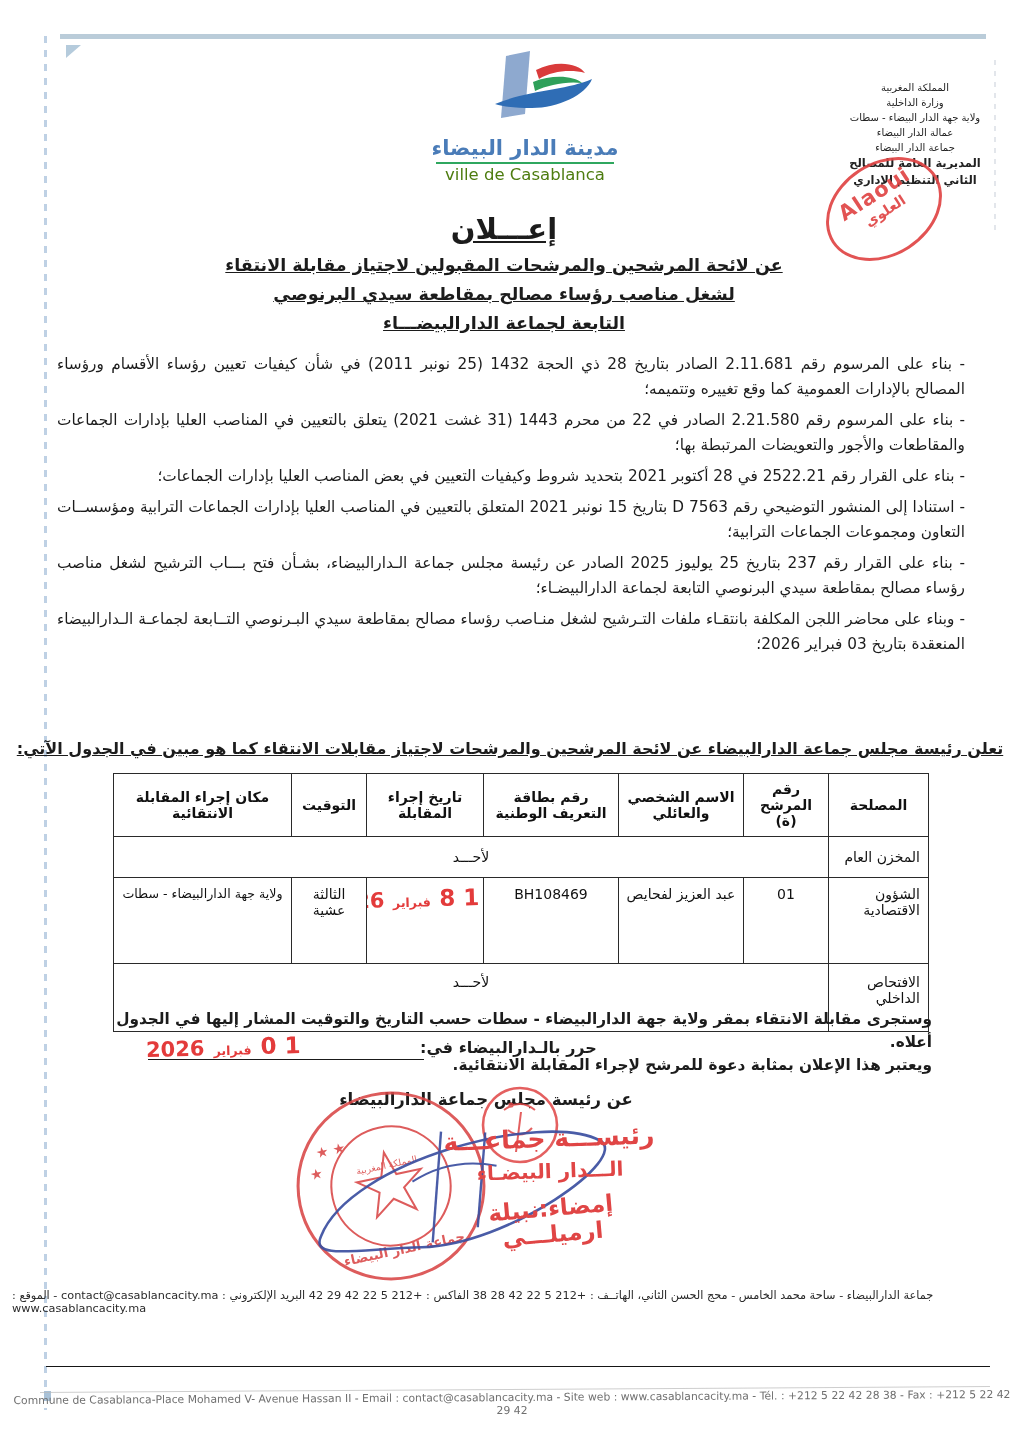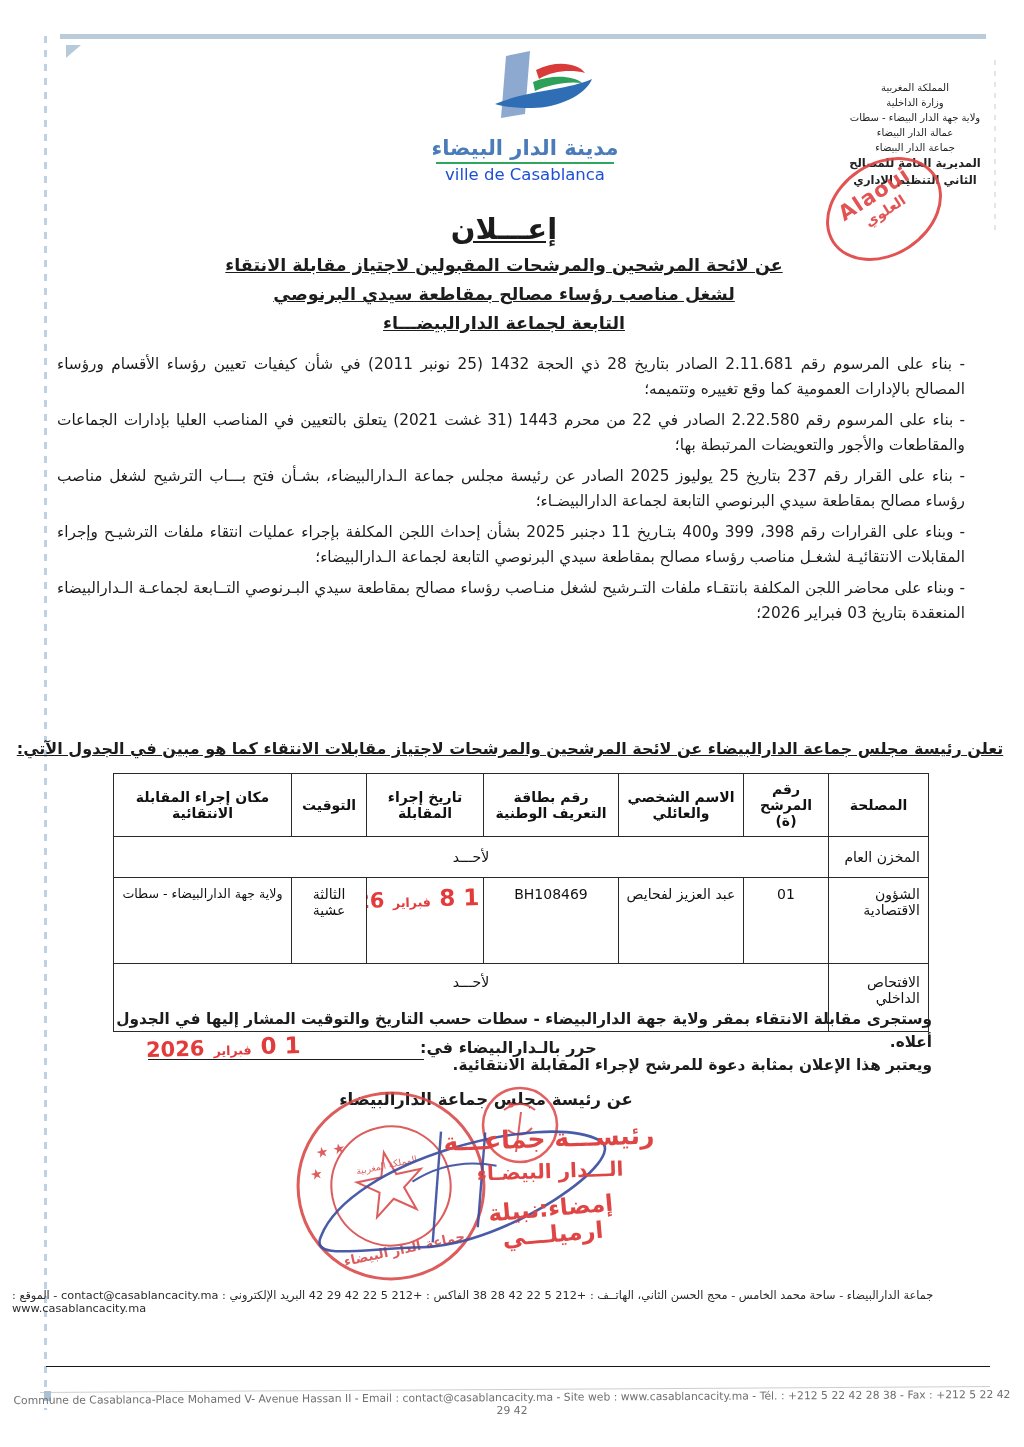--- a/index.html
+++ b/index.html
@@ -19,21 +19,21 @@
     border-left:15px solid #b5cbdc;border-bottom:13px solid transparent;}
   .bottom-dot{left:44px;top:1391px;width:7px;height:10px;background:#a9c2d8;}
 
   
   .gov{left:830px;top:80px;width:170px;text-align:center;direction:rtl;
     font-size:10px;line-height:15px;color:#222;}
   .gov .big{font-size:11.5px;font-weight:700;line-height:17px;}
   .logo{left:420px;top:50px;width:210px;text-align:center;}
   .logo-ar{font-size:21px;font-weight:700;color:#4a7cb8;margin-top:2px;letter-spacing:1px;}
   .logo-rule{height:2px;background:#2fa75f;width:178px;margin:2px auto 1px auto;}
-  .logo-fr{font-size:16.5px;color:#1d4ed8;}
+  .logo-fr{font-size:16.5px;color:#4d7c0f;}
 
   .alaoui{left:822px;top:162px;width:118px;height:88px;border:3px solid #e04545;
     border-radius:50%;transform:rotate(-33deg);color:#e04545;text-align:center;opacity:.92;}
   .alaoui-lat{font-size:21px;font-weight:700;letter-spacing:1px;margin-top:14px;}
   .alaoui-ar{font-size:14px;font-weight:700;}
 
   
   .title{left:0;top:212px;width:1008px;text-align:center;direction:rtl;}
   .title-word{font-size:29px;font-weight:700;text-decoration:underline;}
   .title-line{font-size:17.5px;font-weight:700;text-decoration:underline;margin-top:9px;}
@@ -125,23 +125,24 @@
 
 <div class="abs title">
   <div class="title-word">إعـــلان</div>
   <div class="title-line">عن لائحة المرشحين والمرشحات المقبولين لاجتياز مقابلة الانتقاء</div>
   <div class="title-line">لشغل مناصب رؤساء مصالح بمقاطعة سيدي البرنوصي</div>
   <div class="title-line">التابعة لجماعة الدارالبيضـــاء</div>
 </div>
 
 <div class="abs paras">
   <p>- بناء على المرسوم رقم 2.11.681 الصادر بتاريخ 28 ذي الحجة 1432 (25 نونبر 2011) في شأن كيفيات تعيين رؤساء الأقسام ورؤساء المصالح بالإدارات العمومية كما وقع تغييره وتتميمه؛</p>
-  <p>- بناء على المرسوم رقم 2.22.580 الصادر في 22 من محرم 1443 (31 غشت 2021) يتعلق بالتعيين في المناصب العليا بإدارات الجماعات والمقاطعات والأجور والتعويضات المرتبطة بها؛</p>
+  <p>- بناء على المرسوم رقم 2.21.580 الصادر في 22 من محرم 1443 (31 غشت 2021) يتعلق بالتعيين في المناصب العليا بإدارات الجماعات والمقاطعات والأجور والتعويضات المرتبطة بها؛</p>
+  <p>- بناء على القرار رقم 2522.21 في 28 أكتوبر 2021 بتحديد شروط وكيفيات التعيين في بعض المناصب العليا بإدارات الجماعات؛</p>
+  <p>- استنادا إلى المنشور التوضيحي رقم D 7563 بتاريخ 15 نونبر 2021 المتعلق بالتعيين في المناصب العليا بإدارات الجماعات الترابية ومؤسســات التعاون ومجموعات الجماعات الترابية؛</p>
   <p>- بناء على القرار رقم 237 بتاريخ 25 يوليوز 2025 الصادر عن رئيسة مجلس جماعة الـدارالبيضاء، بشـأن فتح بـــاب الترشيح لشغل مناصب رؤساء مصالح بمقاطعة سيدي البرنوصي التابعة لجماعة الدارالبيضـاء؛</p>
-  <p>- وبناء على القرارات رقم 398، 399 و400 بتـاريخ 11 دجنبر 2025 بشأن إحداث اللجن المكلفة بإجراء عمليات انتقاء ملفات الترشيـح وإجراء المقابلات الانتقائيـة لشغـل مناصب رؤساء مصالح بمقاطعة سيدي البرنوصي التابعة لجماعة الـدارالبيضاء؛</p>
   <p>- وبناء على محاضر اللجن المكلفة بانتقـاء ملفات التـرشيح لشغل منـاصب رؤساء مصالح بمقاطعة سيدي البـرنوصي التــابعة لجماعـة الـدارالبيضاء المنعقدة بتاريخ 03 فبراير 2026؛</p>
 </div>
 
 <div class="abs announce">تعلن رئيسة مجلس جماعة الدارالبيضاء عن لائحة المرشحين والمرشحات لاجتياز مقابلات الانتقاء كما هو مبين في الجدول الآتي:</div>
 
 <table class="abs tbl">
   <colgroup>
     <col style="width:100px">
       <col style="width:85px">
       <col style="width:125px">

